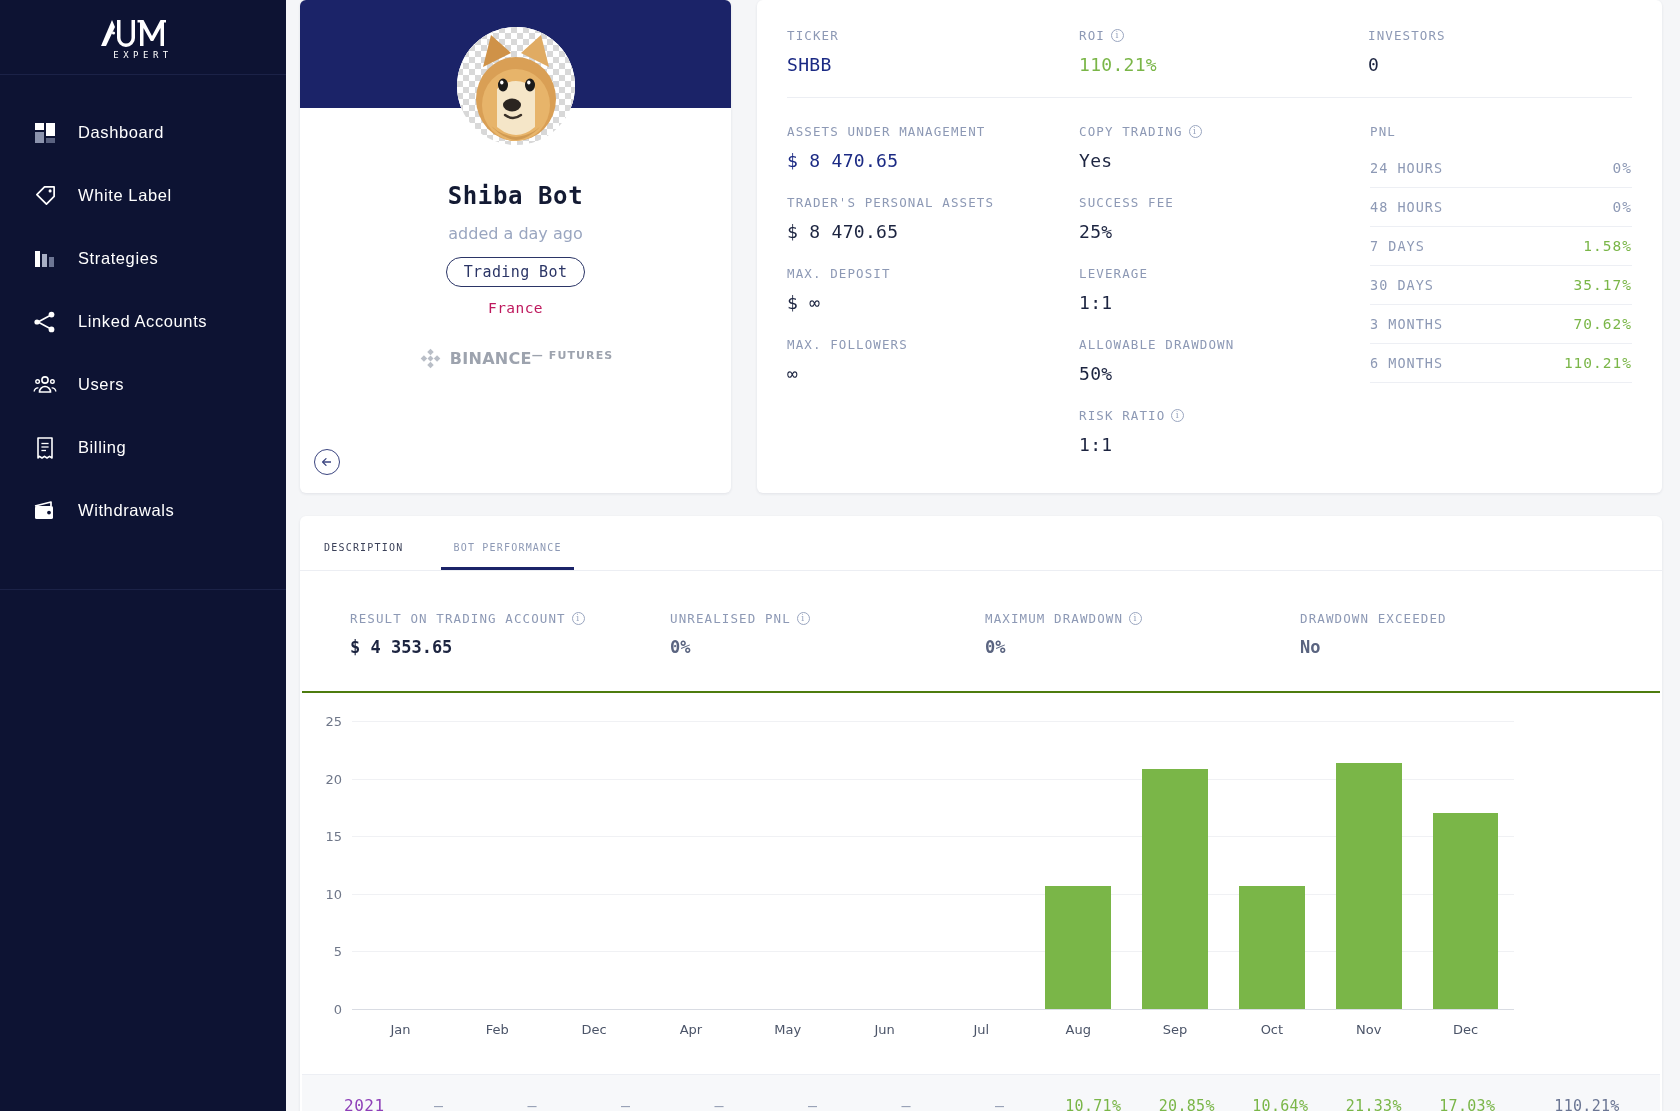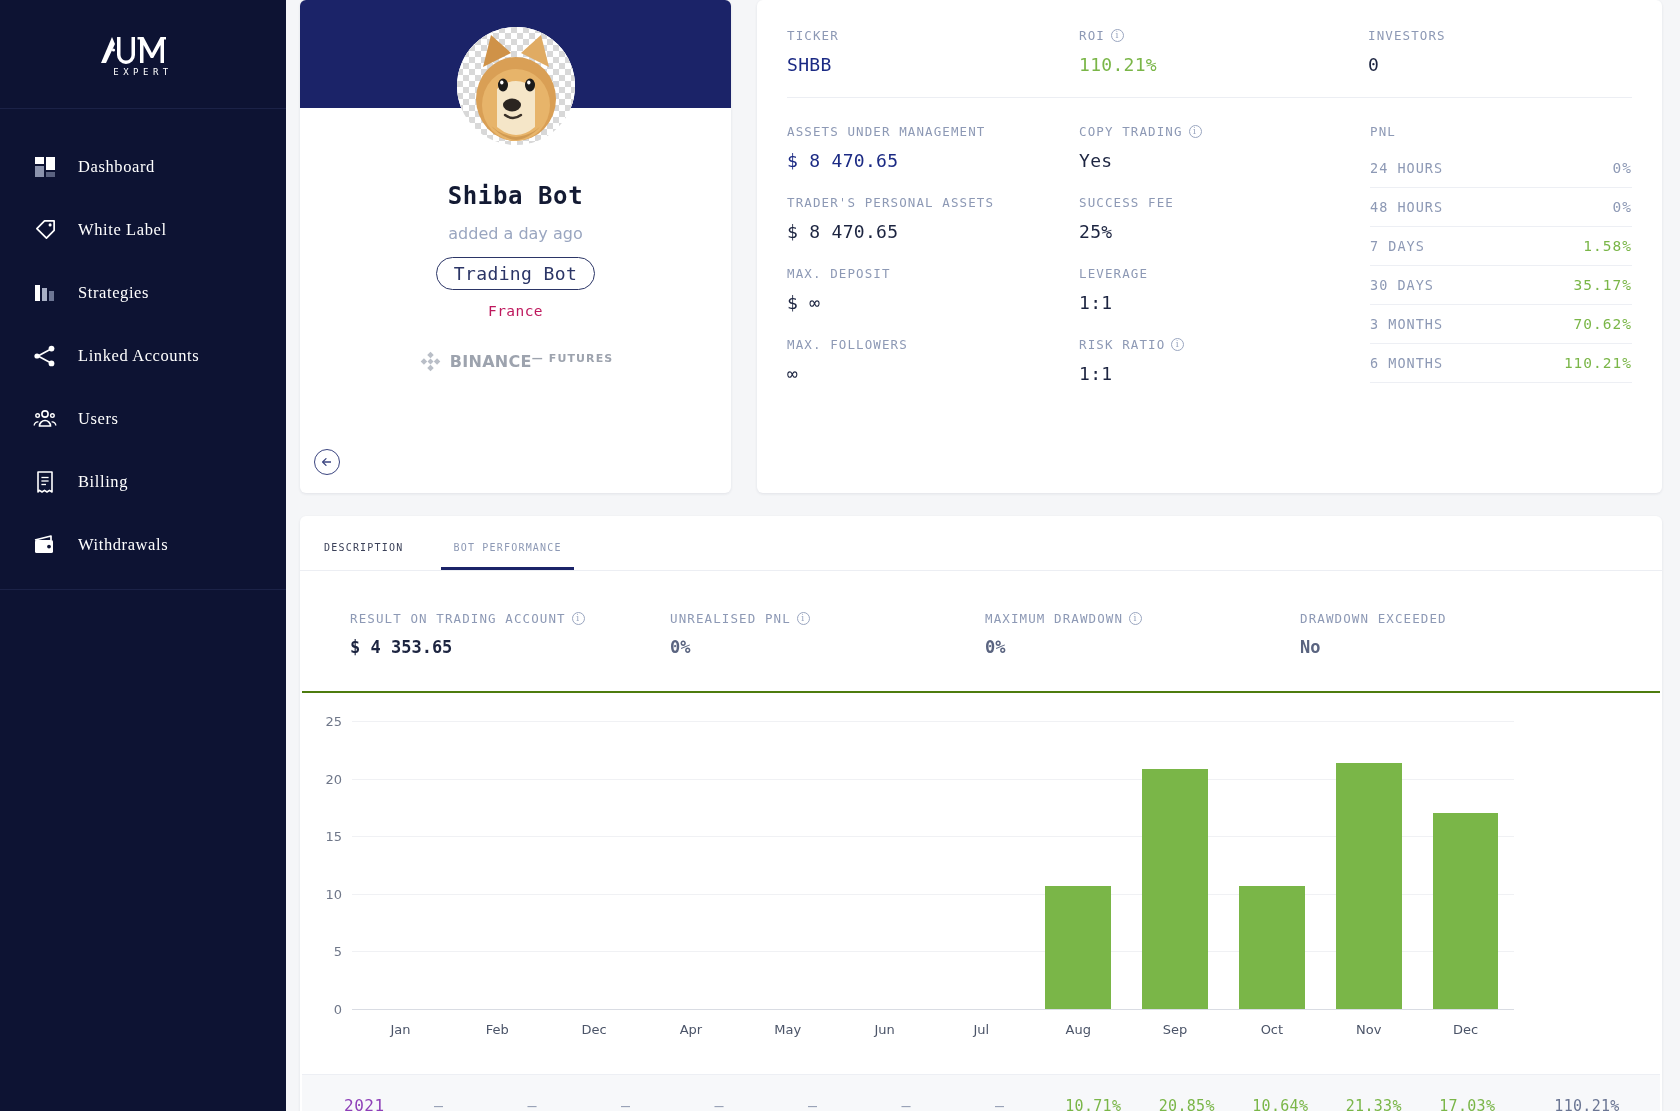--- a/index.html
+++ b/index.html
@@ -12,38 +12,38 @@
   .app { display: flex; width: 1680px; height: 1111px; }
 
   
   .sidebar {
     width: 286px; min-width: 286px; height: 1111px;
     background: #0d1333;
     display: flex; flex-direction: column;
     position: relative;
   }
   .logo-box {
-    height: 109px; display: flex; align-items: center; justify-content: center;
+    height: 75px; display: flex; align-items: center; justify-content: center;
     border-bottom: 1px solid #1b2247;
   }
   .logo-svg { display:block; }
   .nav { padding-top: 26px; }
   .nav-item {
     display: flex; align-items: center;
     height: 63px; padding-left: 30px;
     cursor: pointer;
   }
   .nav-icon {
     width: 30px; height: 30px; min-width: 30px;
     display: flex; align-items: center; justify-content: center;
     margin-right: 18px;
   }
   .nav-label {
     color: #ffffff; font-size: 16.5px; letter-spacing: 0.6px;
-    font-family: Liberation Serif, serif;
+    font-family: Liberation Sans, sans-serif;
   }
   .side-divider {
     position: absolute; left: 0; top: 589px; width: 286px; height: 1px;
     background: #1b2247;
   }
 
   
   .main {
     flex: 1; height: 1111px; background: #f5f6f8;
     padding: 0 18px 0 14px; overflow: hidden; position: relative;
@@ -77,21 +77,21 @@
   .bot-name {
     font-size: 24px; font-weight: bold; color: #131a33; letter-spacing: 0.6px;
   }
   .added {
     margin-top: 14px; font-size: 16px; color: #9aa6c0;
     font-family: "DejaVu Sans", "Liberation Sans", sans-serif;
   }
   .badge {
     display: inline-block; margin-top: 14px;
     border: 1px solid #2b3566; border-radius: 20px;
-    padding: 5px 17px; font-size: 18px; color: #2b3566;
+    padding: 5px 17px; font-size: 15px; color: #2b3566;
     letter-spacing: 0.4px;
   }
   .country { margin-top: 13px; font-size: 14.5px; color: #be185d; letter-spacing: 0.4px; }
   .exchange { margin-top: 30px; display:flex; align-items:center; justify-content:center; gap:7px; }
   .exch-name { display:flex; flex-direction:row; align-items:flex-start; }
   .exch-top { font-size: 16px; font-weight: bold; color: #9da3ae; letter-spacing: 0.3px;
               font-family: "DejaVu Sans", "Liberation Sans", sans-serif; }
   .exch-bot { font-size: 11px; font-weight: bold; color: #9da3ae; letter-spacing: 1.1px;
               font-family: "DejaVu Sans", "Liberation Sans", sans-serif; }
   .back-btn {
@@ -419,20 +419,24 @@
             </div>
             <div class="field">
               <div class="lbl">SUCCESS FEE</div>
               <div class="val">25%</div>
             </div>
             <div class="field">
               <div class="lbl">LEVERAGE</div>
               <div class="val">1:1</div>
             </div>
             <div class="field">
+              <div class="lbl">ALLOWABLE DRAWDOWN</div>
+              <div class="val">50%</div>
+            </div>
+            <div class="field">
               <div class="lbl">
                 <span>RISK RATIO</span>
                 <span class="info-i">i</span>
               </div>
               <div class="val">1:1</div>
             </div>
           </div>
 
           <div class="pnl-col">
             <div class="lbl" style="margin-bottom:10px">PNL</div>

